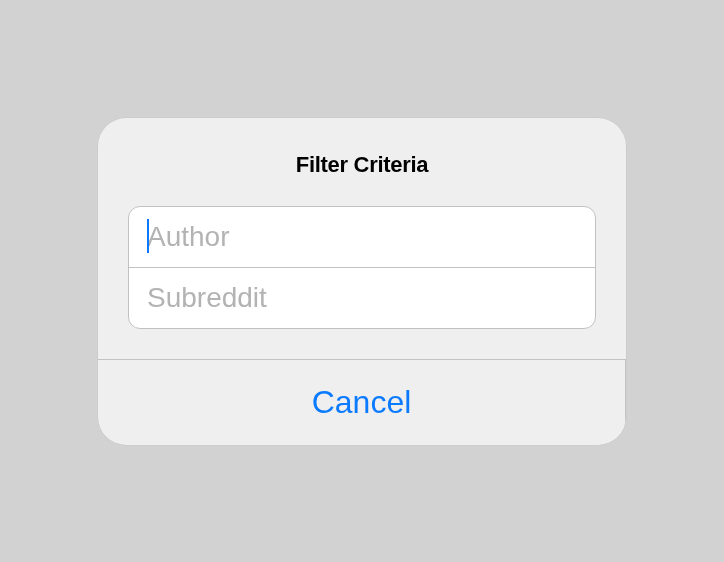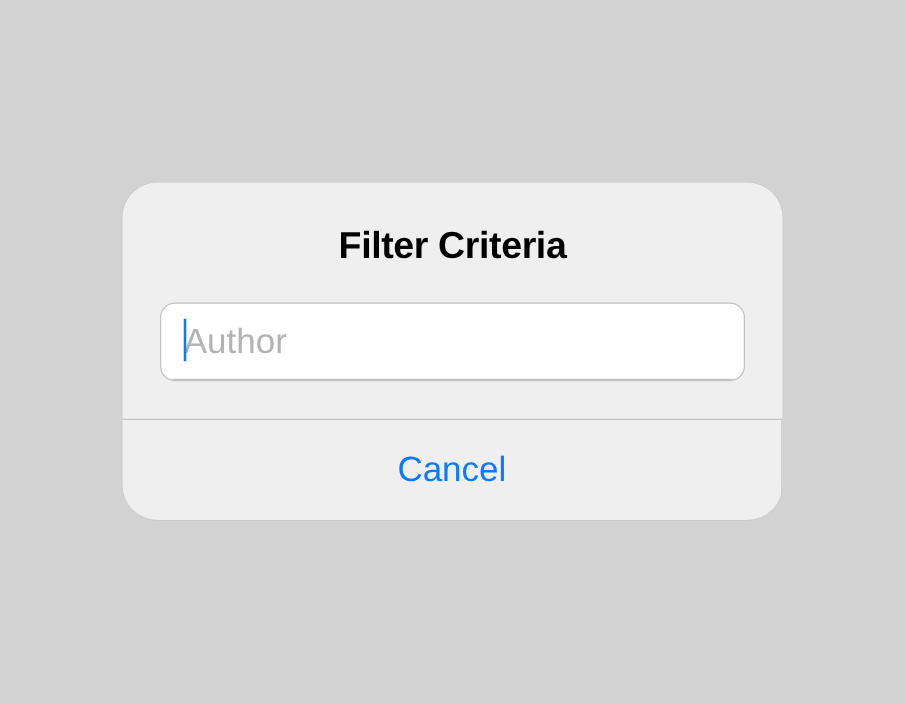--- a/index.html
+++ b/index.html
@@ -22,21 +22,21 @@
       background: #efefef;
       border-radius: 28px;
       overflow: hidden;
       box-shadow: 0 0 0 0.5px rgba(0,0,0,0.05);
     }
     .dialog-header {
       text-align: center;
       padding: 34px 20px 28px 20px;
     }
     .dialog-title {
-      font-size: 30px;
+      font-size: 22px;
       font-weight: 600;
       color: #000;
       letter-spacing: -0.3px;
     }
     .input-group {
       margin: 0 30px 30px 30px;
       border: 1px solid #c1c1c1;
       border-radius: 12px;
       background: #fff;
       overflow: hidden;
@@ -72,21 +72,21 @@
       background: #0a7aff;
     }
     .button-row {
       display: flex;
       border-top: 1px solid #c3c3c3;
     }
     .dialog-button {
       flex: 1;
       background: transparent;
       border: none;
-      font-size: 28px;
+      font-size: 32px;
       padding: 24px 10px;
       cursor: pointer;
       font-family: inherit;
       color: #6e6e6e;
     }
     .dialog-button.primary {
       color: #0a7aff;
       font-weight: 400;
     }
     .button-divider {
@@ -101,19 +101,20 @@
   <div class="dialog-header">
     <h2 class="dialog-title">Filter Criteria</h2>
   </div>
 
   <div class="input-group">
     <div class="cursor-wrap">
       <span class="text-cursor"></span>
       <input type="text" class="input-field" placeholder="Author" style="">
     </div>
     <div class="input-divider"></div>
+    <input type="text" class="input-field" placeholder="Subreddit" style="">
   </div>
 
   <div class="button-row">
     <button class="dialog-button primary">Cancel</button>
     <div class="button-divider"></div>
   </div>
 </div>
 
 </body></html>

